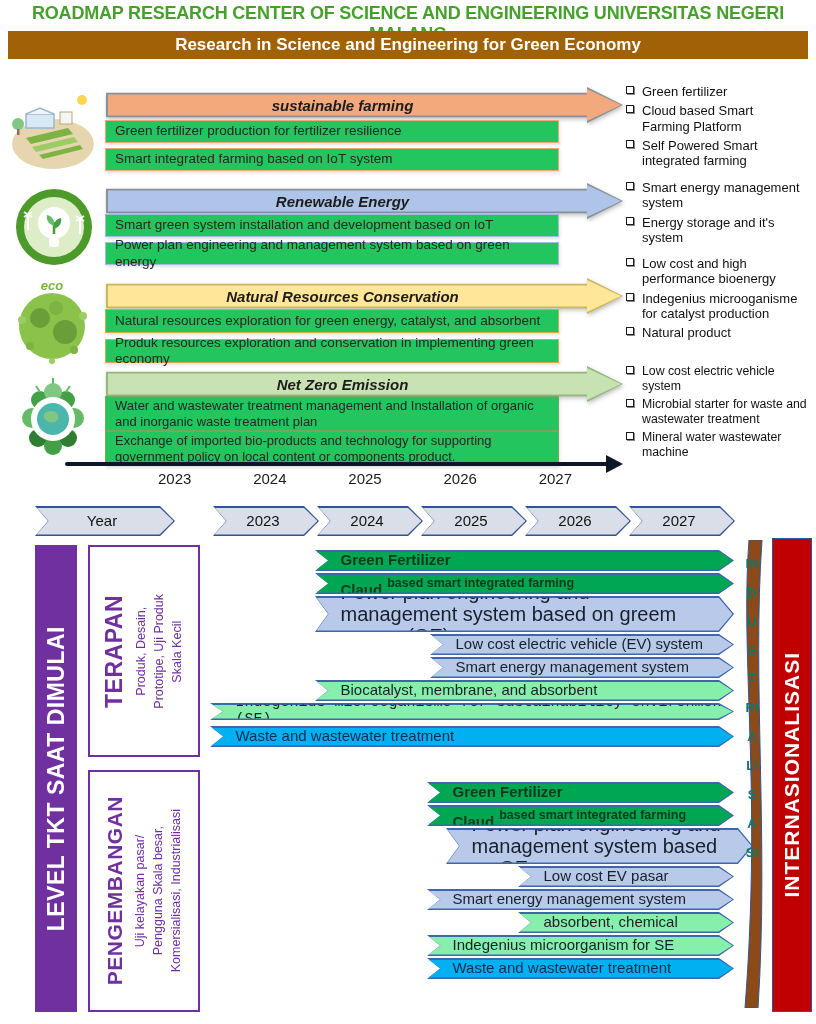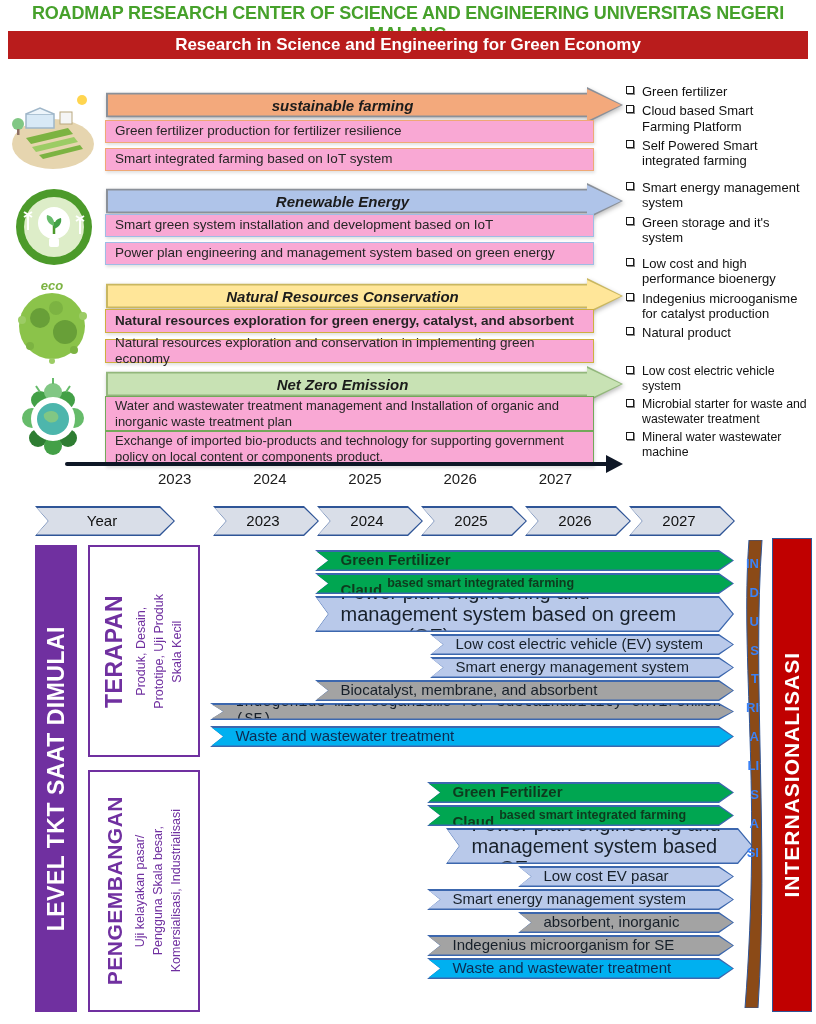--- a/index.html
+++ b/index.html
@@ -2,40 +2,40 @@
 <html><head>
 <meta charset="utf-8">
 <style>
   * { margin:0; padding:0; box-sizing:border-box; }
   body { background:#fff; font-family:"Liberation Sans", sans-serif; }
   .canvas { position:relative; width:816px; height:1024px; background:#fff; overflow:hidden; }
 
   
   .main-title { position:absolute; top:3px; left:0; right:0; text-align:center;
     font-size:18px; font-weight:bold; letter-spacing:-0.2px; color:#46A12B; }
-  .banner { position:absolute; left:8px; top:31px; width:800px; height:28px; background:#b91c1c;
+  .banner { position:absolute; left:8px; top:31px; width:800px; height:28px; background:#a16207;
     display:flex; align-items:center; justify-content:center; }
   .banner span { color:#fff; font-weight:bold; font-size:17px; }
 
   
   .block-arrow { position:absolute; left:106px; width:517px; height:36px;
     filter:drop-shadow(1px 2px 2px rgba(0,0,0,0.25)); }
   .ba-out { position:absolute; inset:0;
     clip-path:polygon(0 16%, calc(100% - 36px) 16%, calc(100% - 36px) 0, 100% 50%, calc(100% - 36px) 100%, calc(100% - 36px) 84%, 0 84%); }
   .ba-in { position:absolute; inset:2px;
     clip-path:polygon(0 17%, calc(100% - 34px) 17%, calc(100% - 34px) 0, 100% 50%, calc(100% - 34px) 100%, calc(100% - 34px) 83%, 0 83%); }
   .ba-label { position:absolute; inset:0; display:flex; align-items:center; justify-content:center;
     padding-right:44px; font-size:15px; font-weight:bold; font-style:italic; color:#1c1c1c; }
   .ao-orange{background:#8a9099} .ai-orange{background:#F3A97C}
   .ao-blue{background:#8a9099}   .ai-blue{background:#AFC4E9}
   .ao-yellow{background:#C9B760} .ai-yellow{background:#FFE699}
   .ao-green{background:#93B77C}  .ai-green{background:#C8E2B4}
 
   
-  .tbox { position:absolute; left:105px; width:489px; background:#f9a8d4; border:1.5px solid;
+  .tbox { position:absolute; left:105px; width:454px; background:#22c55e; border:1.5px solid;
     display:flex; align-items:center; padding:1px 9px; font-size:13.5px; color:#262626;
     box-shadow:1px 2px 3px rgba(0,0,0,0.12); line-height:1.22; }
   .b-orange{border-color:#EFA876} .b-blue{border-color:#9FBCE5}
   .b-yellow{border-color:#CFAF3F} .b-green{border-color:#74A85A}
 
   
   .bgroup { position:absolute; left:626px; width:178px; }
   .bitem { display:flex; gap:8px; margin-bottom:4px; font-size:13px; color:#111; line-height:1.18; }
   .bitem .bsq { flex:0 0 auto; width:8px; height:8px; border:1.6px solid #1a1a1a; background:#fff;
     margin-top:2px; box-shadow:1px 1px 0 #888; }
@@ -53,41 +53,41 @@
   .p-out { position:absolute; inset:0; background:#3C67AE;
     clip-path:polygon(13px 50%, 0 0, calc(100% - 15px) 0, 100% 50%, calc(100% - 15px) 100%, 0 100%); }
   .p-in { position:absolute; inset:1.5px;
     clip-path:polygon(12px 50%, 0 0, calc(100% - 14px) 0, 100% 50%, calc(100% - 14px) 100%, 0 100%);
     display:flex; align-items:center; padding-left:24px; font-size:15px; line-height:1.1; }
   .p-in.center { justify-content:center; padding-left:0; padding-right:6px; }
   .yr .p-out { background:#2F5597; }
   .yr .p-in { background:#D9DEE8; color:#111; }
   .f-green { background:#00A651; color:#0e3a1e; font-weight:bold; }
   .f-blue  { background:#B9C9EA; color:#17202a; }
-  .f-lg    { background:#a3a3a3; color:#17202a; }
+  .f-lg    { background:#86efac; color:#17202a; }
   .f-cyan  { background:#00B0F0; color:#0d2b52; }
   .two-line { font-size:20px; padding-right:26px; }
   .claud-big { font-weight:bold; font-size:15px; margin-right:5px;margin-top:14px; }
   .claud-small { font-size:12.5px; font-weight:bold; }
 
   
   .vtext { writing-mode:vertical-rl; transform:rotate(180deg); }
   .axis-bar { position:absolute; left:35px; top:545px; width:42px; height:467px; background:#7030A0;
     display:flex; align-items:center; justify-content:center; }
   .axis-bar .vtext { color:#fff; font-weight:bold; font-size:23px; letter-spacing:0.5px; }
   .stage-box { position:absolute; left:88px; width:112px; border:2px solid #7030A0; background:#fff;
     display:flex; flex-direction:row; align-items:center; justify-content:center; gap:4px; }
   .stage-title { color:#7030A0; font-weight:bold; font-size:23px; letter-spacing:0.5px; }
   .stage-sub { color:#7030A0; font-size:12.5px; white-space:pre-line; text-align:center; line-height:1.45; }
 
   
   .ribbon { position:absolute; left:737px; top:540px; width:30px; height:468px; }
   .ribbon svg { position:absolute; inset:0; }
   .ribbon .letters { position:absolute; top:10px; bottom:0; left:50%; transform:translateX(-50%);
-    width:14px; color:#3b82f6; font-weight:bold; font-size:13px; line-height:2.22; text-align:right;
+    width:14px; color:#0f766e; font-weight:bold; font-size:13px; line-height:2.22; text-align:center;
     word-break:break-all; }
   .intl-bar { position:absolute; left:772px; top:538px; width:40px; height:474px; background:#C00000;
     border:1px solid #2F5597; display:flex; align-items:center; justify-content:center; }
   .intl-bar .vtext { color:#fff; font-weight:bold; font-size:21px; letter-spacing:1px; }
 
   .icon-wrap { position:absolute; }
 </style>
 </head>
 <body>
 
@@ -170,22 +170,22 @@
     <div class="ba-label">Renewable Energy</div>
   </div>
   <div class="tbox b-blue" style="top:214px; height:23px;">Smart green system installation and development based on IoT</div>
   <div class="tbox b-blue" style="top:242px; height:23px;">Power plan engineering and management system based on green energy</div>
 
   <div class="block-arrow" style="top:278px;">
     <div class="ba-out ao-yellow"></div>
     <div class="ba-in ai-yellow"></div>
     <div class="ba-label">Natural Resources Conservation</div>
   </div>
-  <div class="tbox b-yellow" style="top:309px; height:24px;font-weight:bold;">Natural resources exploration for green energy, catalyst, and absorbent</div>
-  <div class="tbox b-yellow" style="top:339px; height:24px;">Natural resources exploration and conservation in implementing green economy</div>
+  <div class="tbox b-yellow" style="top:309px; height:24px;">Natural resources exploration for green energy, catalyst, and absorbent</div>
+  <div class="tbox b-yellow" style="top:339px; height:24px;">Produk resources exploration and conservation in implementing green economy</div>
 
   <div class="block-arrow" style="top:366px;">
     <div class="ba-out ao-green"></div>
     <div class="ba-in ai-green"></div>
     <div class="ba-label">Net Zero Emission</div>
   </div>
   <div class="tbox b-green" style="top:396px; height:35px; font-size:13px;">Water and wastewater treatment management and Installation of organic and inorganic waste treatment plan</div>
   <div class="tbox b-green" style="top:431px; height:35px; font-size:13px;">Exchange of imported bio-products and technology for supporting government policy on local content or components product.</div>
 
   <div class="bgroup" style="top:84px;">
@@ -202,21 +202,21 @@
         <span>Self Powered Smart integrated farming</span>
       </div>
   </div>
   <div class="bgroup" style="top:180px;">
     <div class="bitem">
         <span class="bsq"></span>
         <span>Smart energy management system</span>
       </div>
     <div class="bitem">
         <span class="bsq"></span>
-        <span>Green storage and it's system</span>
+        <span>Energy storage and it's system</span>
       </div>
   </div>
   <div class="bgroup" style="top:256px;">
     <div class="bitem">
         <span class="bsq"></span>
         <span>Low cost and high performance bioenergy</span>
       </div>
     <div class="bitem">
         <span class="bsq"></span>
         <span>Indegenius microoganisme for catalyst production</span>
@@ -346,21 +346,21 @@
   <div class="pent" style="left:518px; top:866px; width:216px; height:21px;">
     <div class="p-out"></div>
       <div class="p-in f-blue">Low cost  EV pasar</div>
   </div>
   <div class="pent" style="left:427px; top:889px; width:307px; height:21px;">
     <div class="p-out"></div>
       <div class="p-in f-blue">Smart energy management system</div>
   </div>
   <div class="pent" style="left:518px; top:912px; width:216px; height:21px;">
     <div class="p-out"></div>
-      <div class="p-in f-lg">absorbent, inorganic</div>
+      <div class="p-in f-lg">absorbent, chemical</div>
   </div>
   <div class="pent" style="left:427px; top:935px; width:307px; height:21px;">
     <div class="p-out"></div>
       <div class="p-in f-lg">Indegenius microorganism for SE</div>
   </div>
   <div class="pent" style="left:427px; top:958px; width:307px; height:21px;">
     <div class="p-out"></div>
       <div class="p-in f-cyan">Waste and wastewater treatment</div>
   </div>
 

